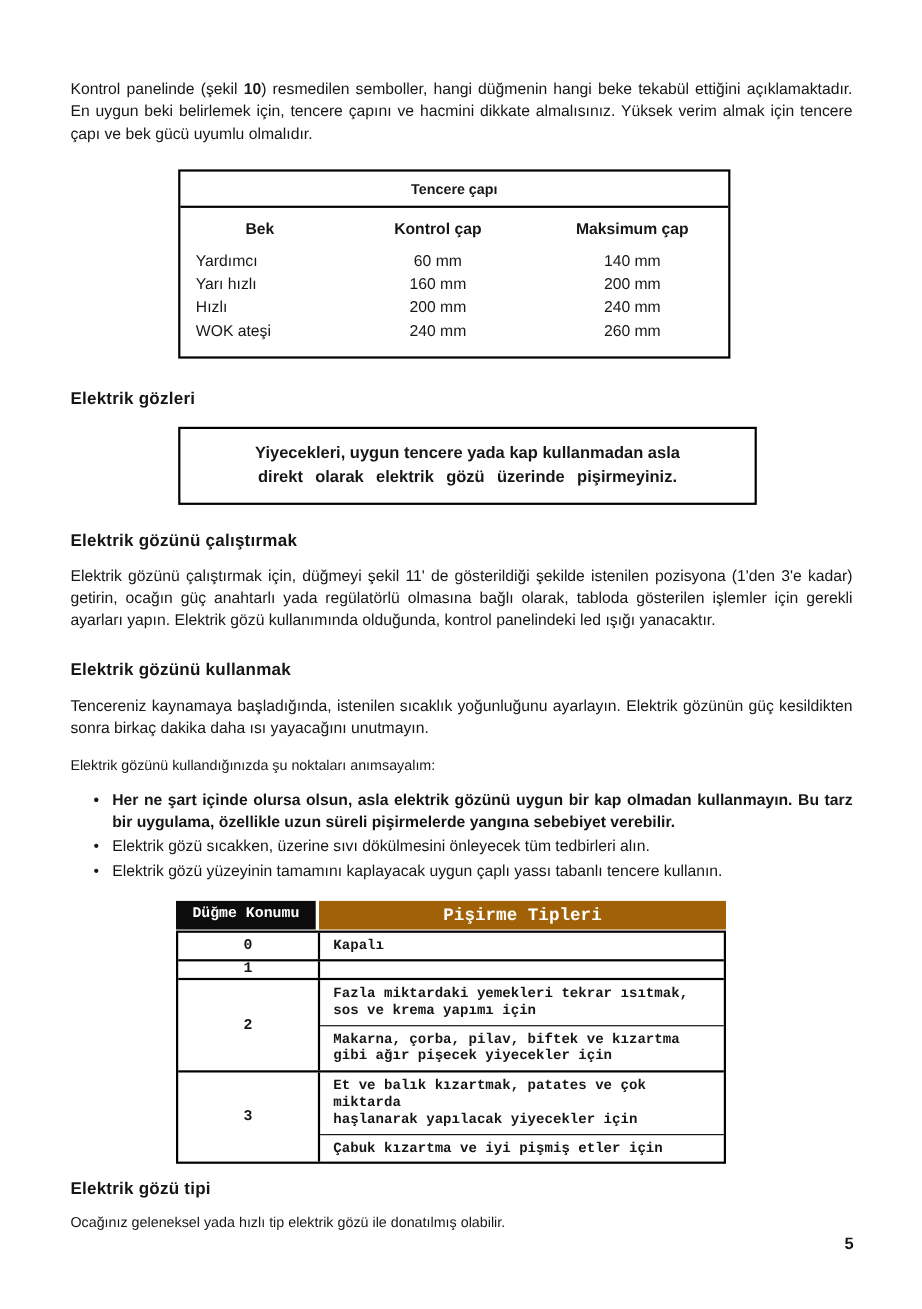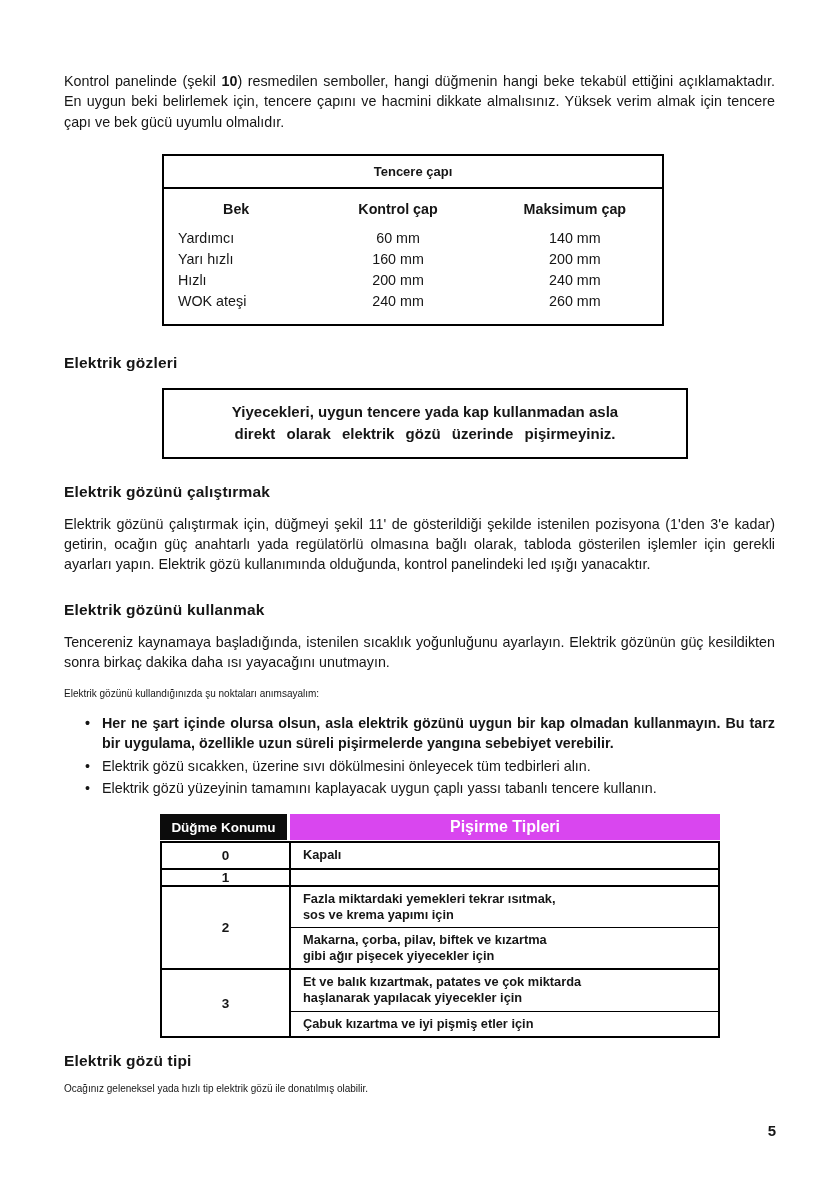--- a/index.html
+++ b/index.html
@@ -8,39 +8,39 @@
     background: #ffffff;
     color: #161616;
     font-family: "Liberation Sans", sans-serif;
     position: relative;
     overflow: hidden;
   }
   .page { padding: 58px 63px 0 64px; }
 
   .heading { font-size: 15.5px; font-weight: bold; letter-spacing: .2px; }
   .para { font-size: 14.3px; line-height: 1.42; text-align: justify; margin-top: 13px; }
-  .plain-line { font-size: 10px; line-height: 1.45; }
+  .plain-line { font-size: 13px; line-height: 1.45; }
 
   
   .btable { width: 498px; margin: 22px 0 0 98px; border: 2px solid #000; font-size: 14.3px; }
   .bt-title { font-size: 13px; font-weight: bold; text-align: center; padding: 8px 0; border-bottom: 2px solid #000; }
   .bt-grid { display: grid; grid-template-columns: 29% 36% 35%; padding: 12px 0 12px; }
   .bt-h { font-weight: bold; text-align: center; padding-bottom: 11px; }
   .bt-name { padding-left: 14px; line-height: 21px; }
   .bt-num { text-align: center; line-height: 21px; }
 
   
   .warnbox { width: 498px; margin: 16px 0 0 98px; border: 2px solid #000; padding: 11px 12px; font-weight: bold; font-size: 15px; line-height: 1.5; text-align: center; }
   .warn-l2 { word-spacing: 7px; }
 
   
-  .ctable { width: 560px; margin: 16px 0 0 96px; }
+  .ctable { width: 500px; margin: 16px 0 0 96px; font-family: Liberation Mono, monospace; }
   .ct-header { display: flex; gap: 3px; }
   .ct-h-pos { width: 127px; flex: none; background: #0c0c0c; color: #fff; font-weight: bold; font-size: 13.5px; display: flex; align-items: center; justify-content: center; padding: 5px 0; }
-  .ct-h-types { flex: 1; background: #d946ef; color: #fff; font-weight: bold; font-size: 16px; display: flex; align-items: center; justify-content: center; padding: 4px 0; }
+  .ct-h-types { flex: 1; background: #a16207; color: #fff; font-weight: bold; font-size: 16px; display: flex; align-items: center; justify-content: center; padding: 4px 0; }
   .ct-body { border: 2px solid #000; margin-top: 1px; }
   .ct-row { display: flex; border-top: 2px solid #000; }
   .ct-row:first-child { border-top: none; }
   .ct-pos { width: 127px; flex: none; border-right: 2px solid #000; display: flex; align-items: center; justify-content: center; font-weight: bold; font-size: 13.5px; }
   .ct-cells { flex: 1; display: flex; flex-direction: column; }
   .ct-cell { padding: 4px 8px 5px 12px; font-weight: bold; font-size: 12.8px; line-height: 1.22; white-space: pre-line; border-top: 1.5px solid #000; display: flex; flex-direction: column; justify-content: center; flex: 1; }
   .ct-cell:first-child { border-top: none; }
 
   
   .bullets { margin-top: 12px; }

